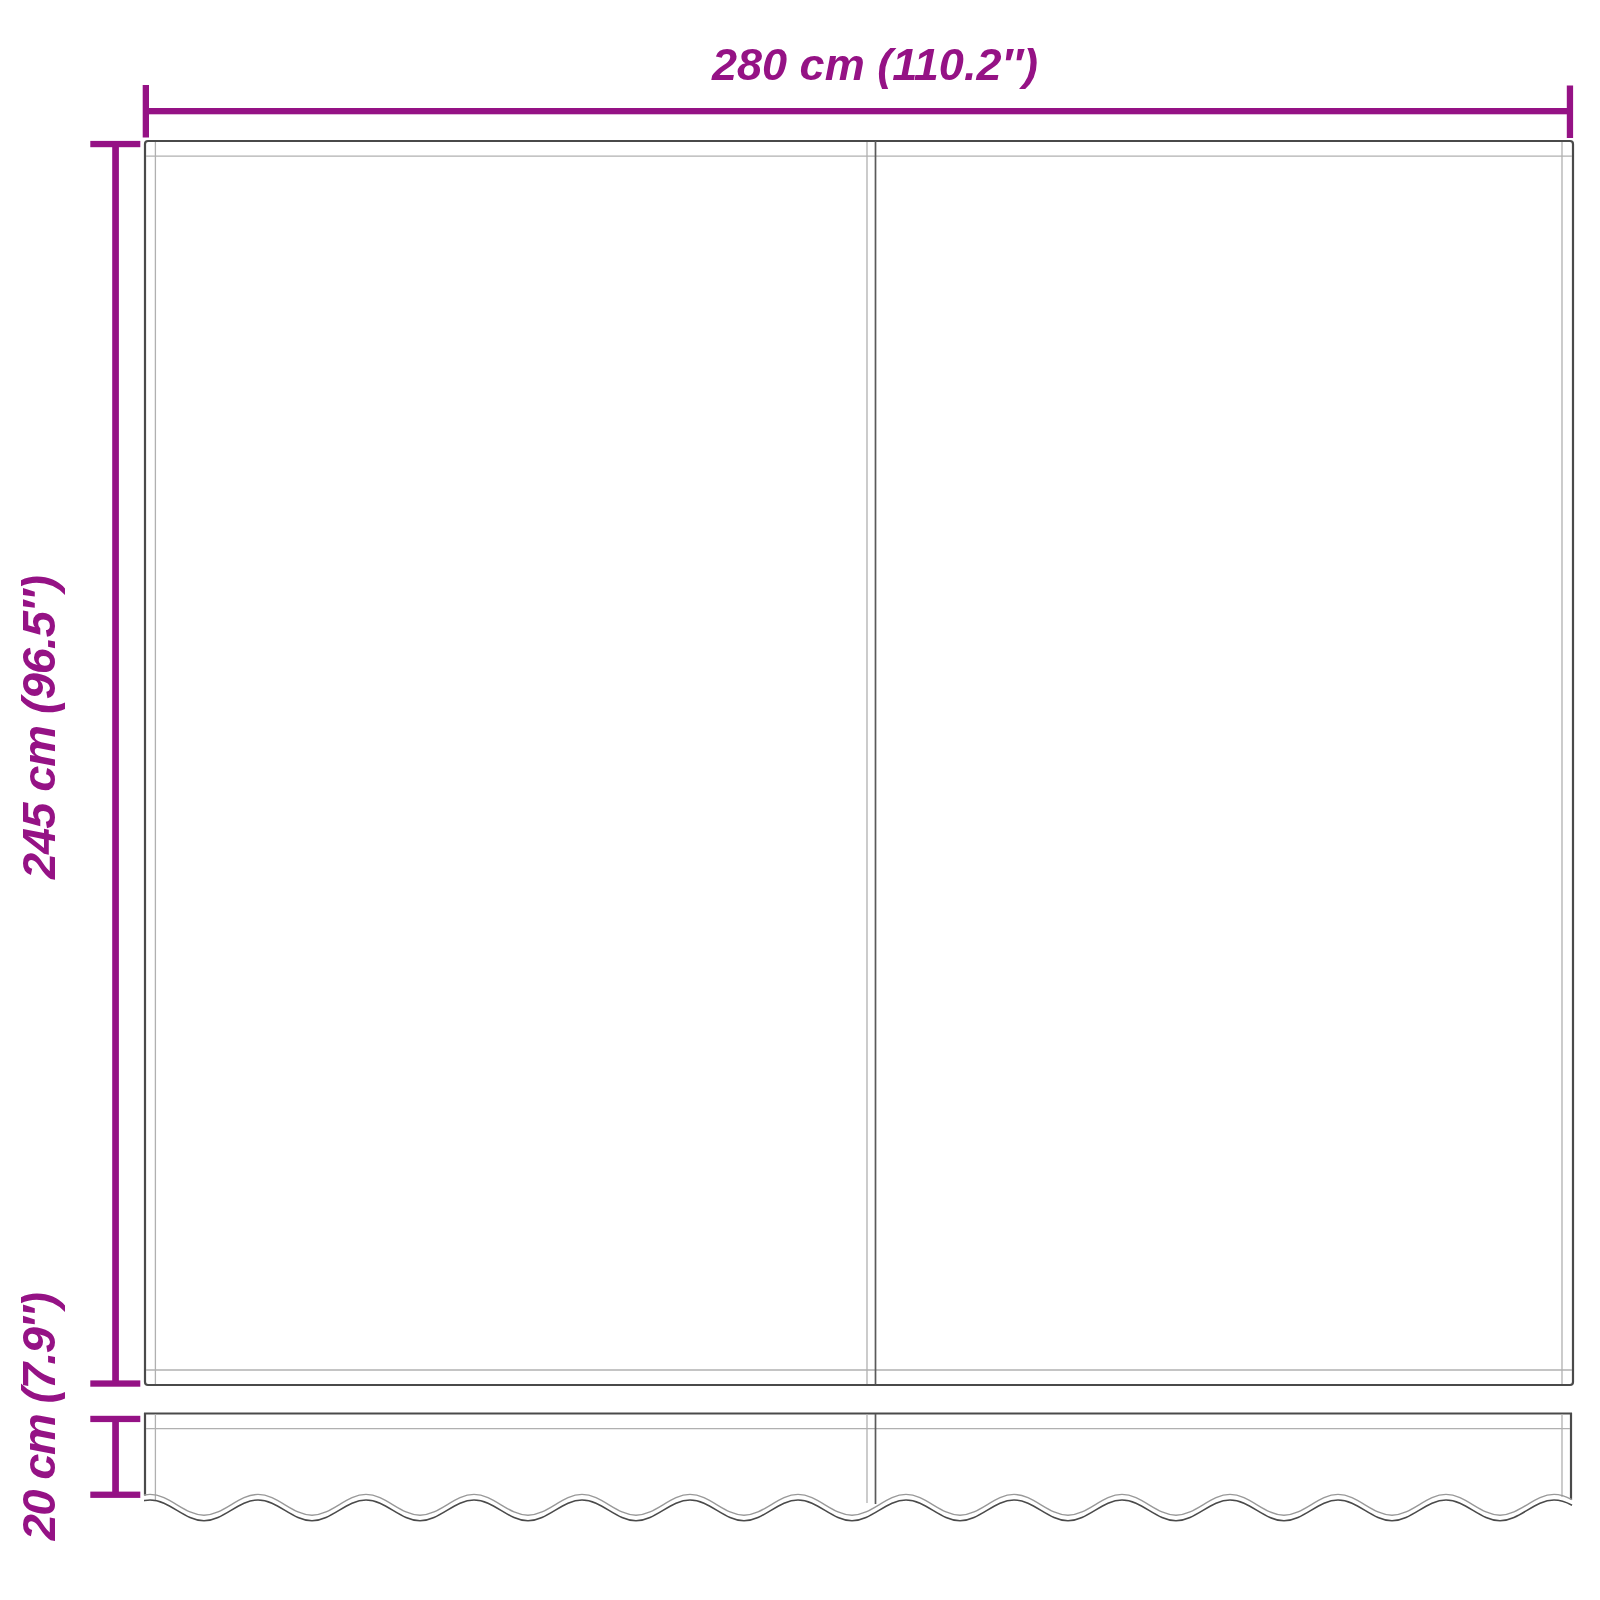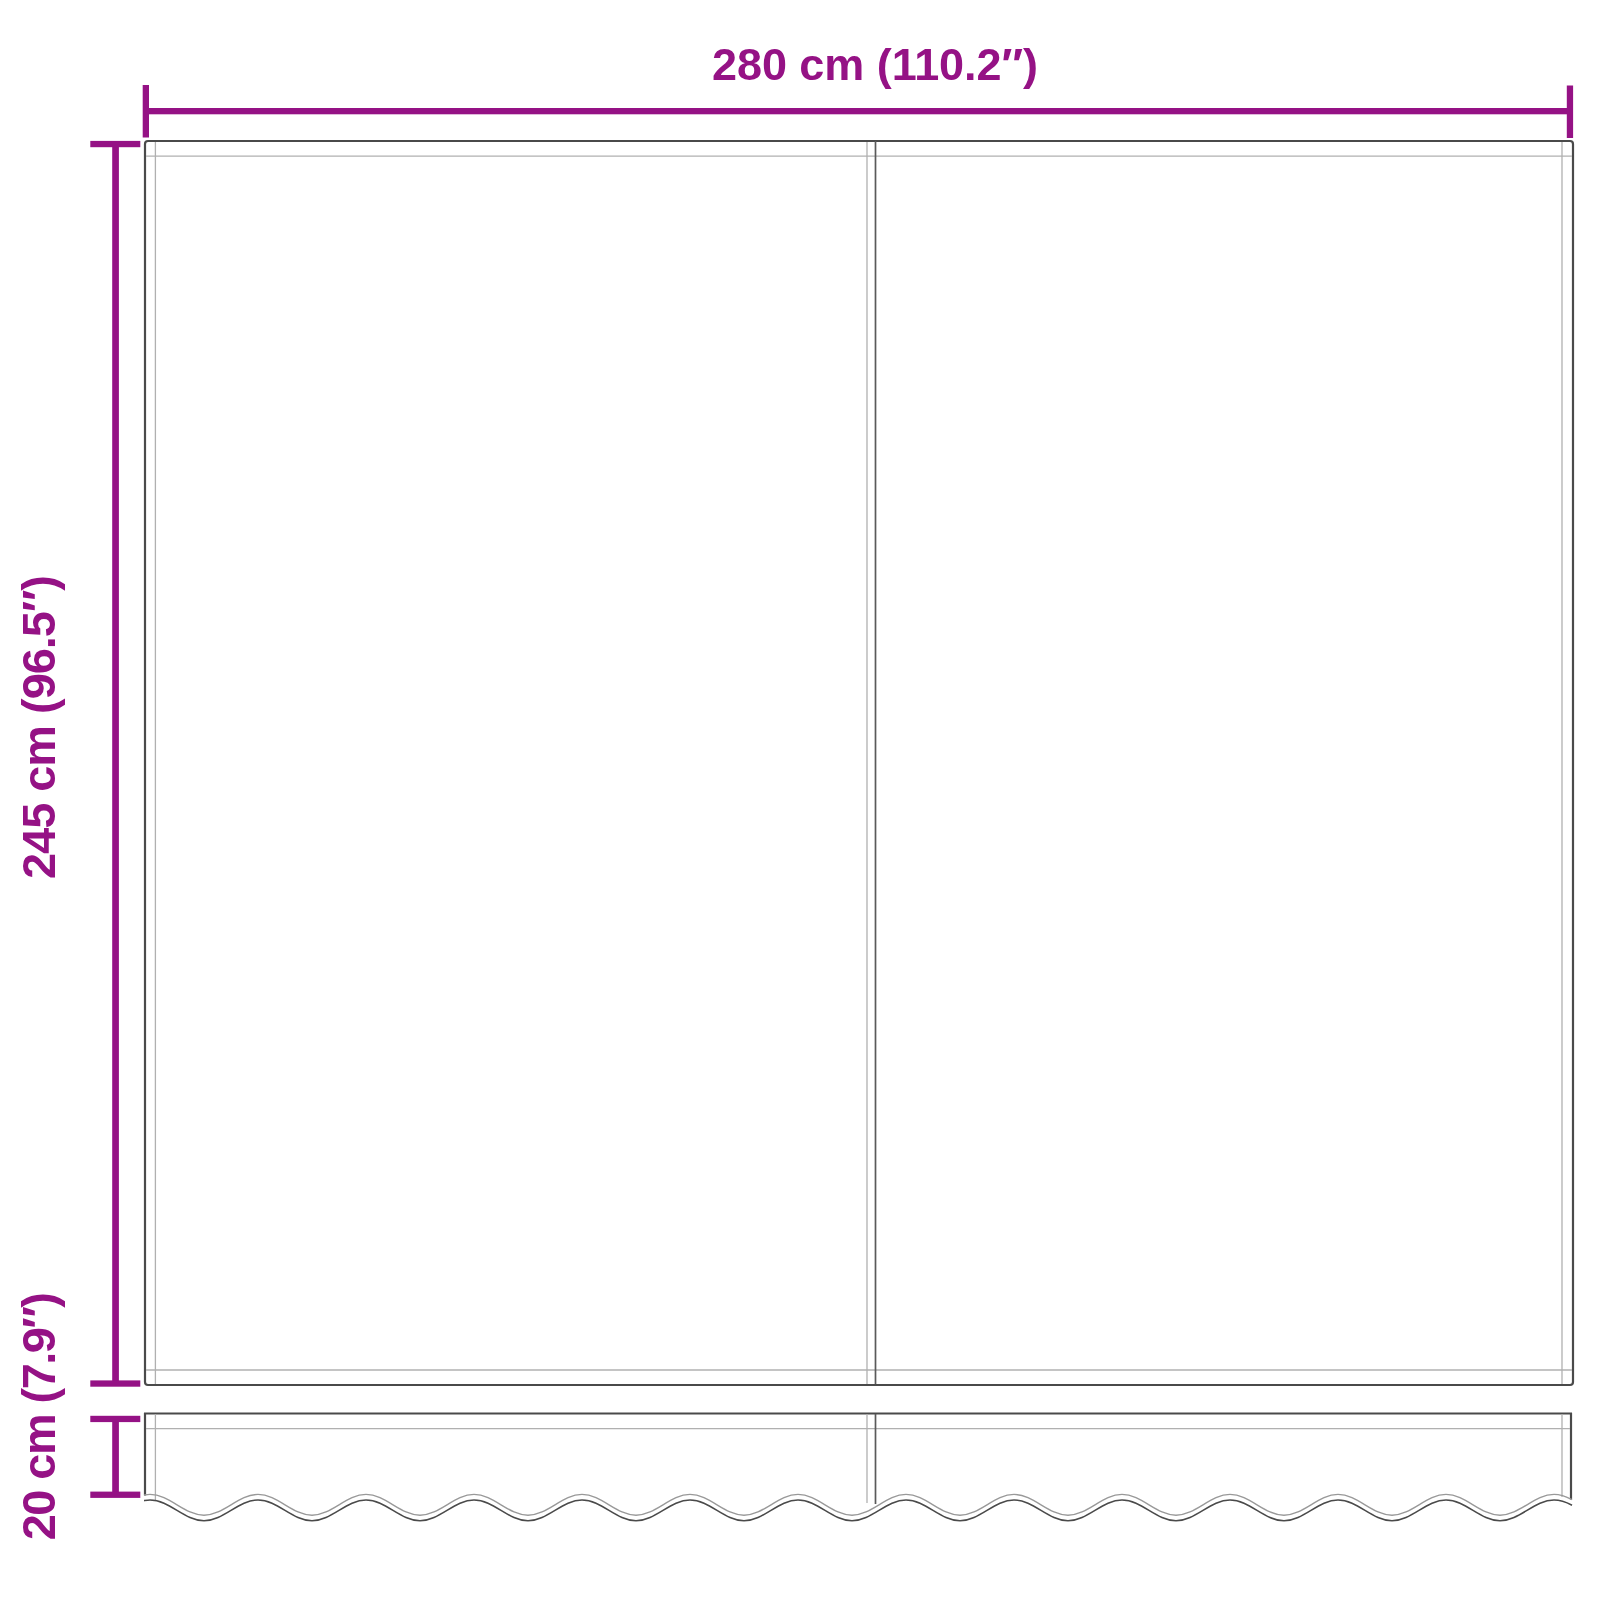--- a/index.html
+++ b/index.html
@@ -1,16 +1,16 @@
 <!DOCTYPE html>
 <html><head>
 <meta charset="utf-8">
 <style>
   html,body { margin:0; padding:0; background:#ffffff; }
-  .wrap { width:1467px; height:1600px; position:relative; }
+  .wrap { width:1467px; height:1600px; position:relative;font-style:italic; }
   text { font-family:"Liberation Sans", sans-serif; font-weight:bold; fill:#951285; }
 </style>
 </head>
 <body>
 <div class="wrap">
 <svg width="1600" height="1600" viewBox="0 0 1600 1600">
 
   <rect x="0" y="0" width="1600" height="1600" fill="#ffffff"></rect>
 
   <rect x="145" y="141" width="1428" height="1244" fill="none" stroke="#4a4a4a" stroke-width="2.2" rx="3"></rect>

